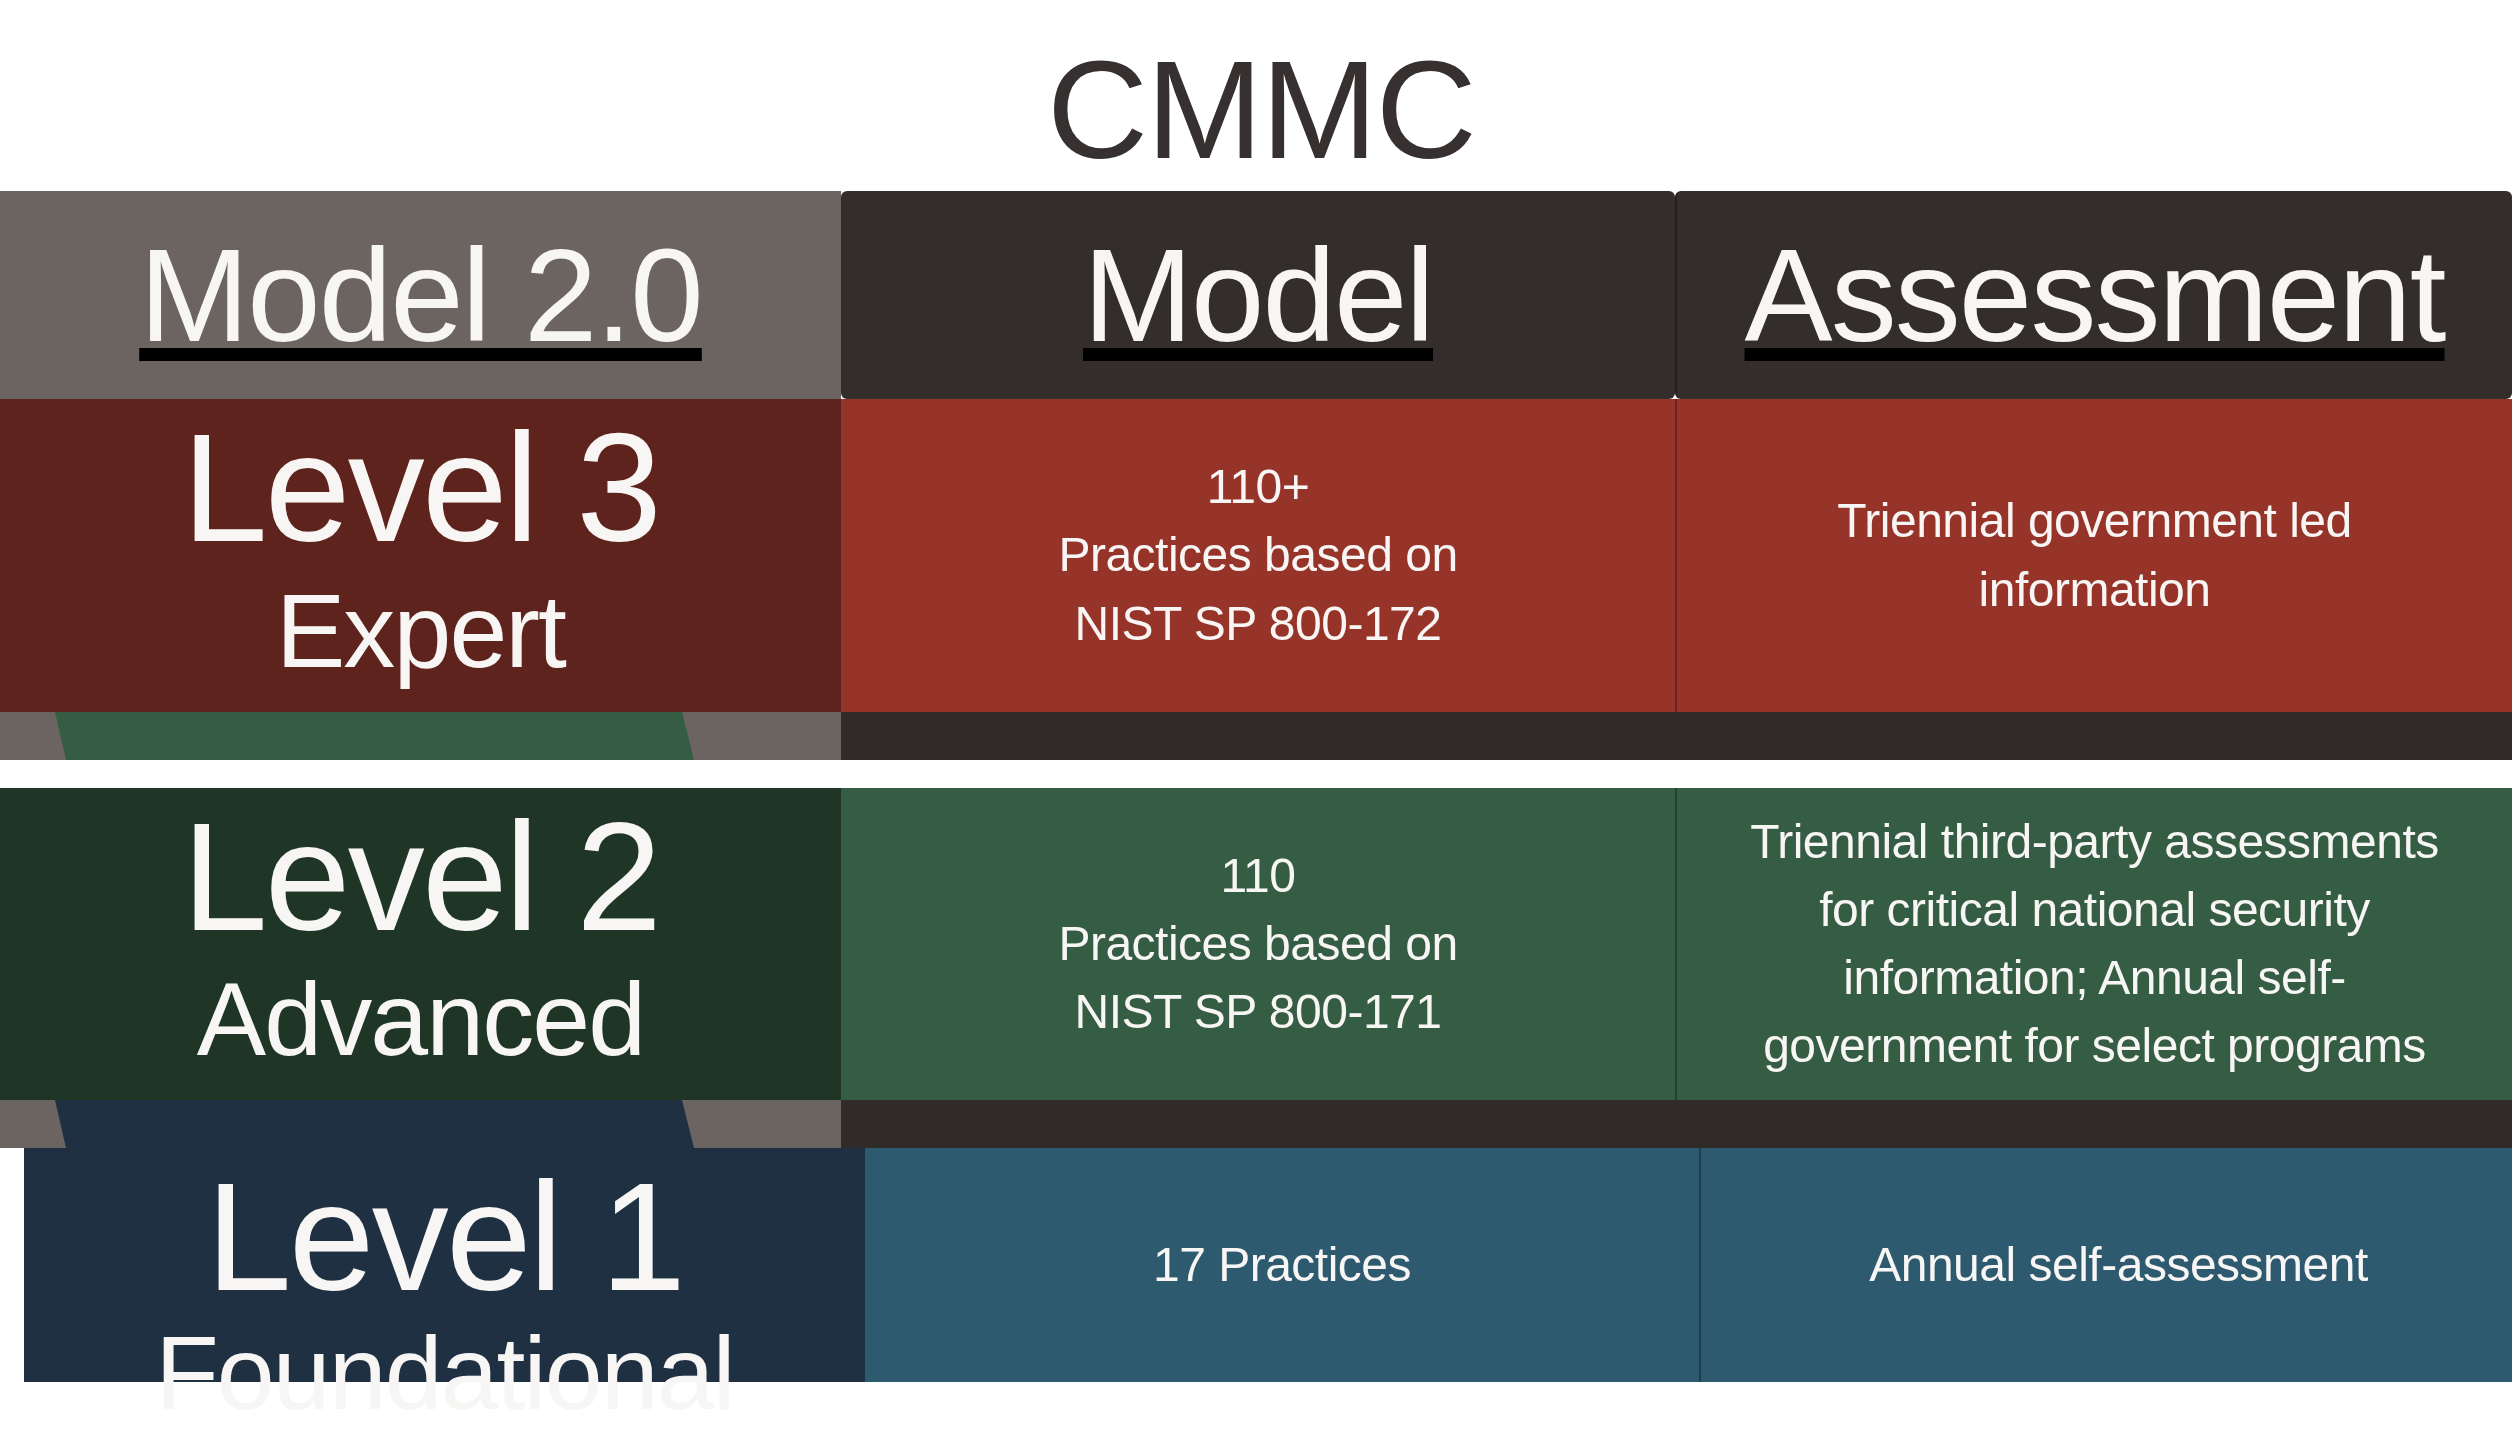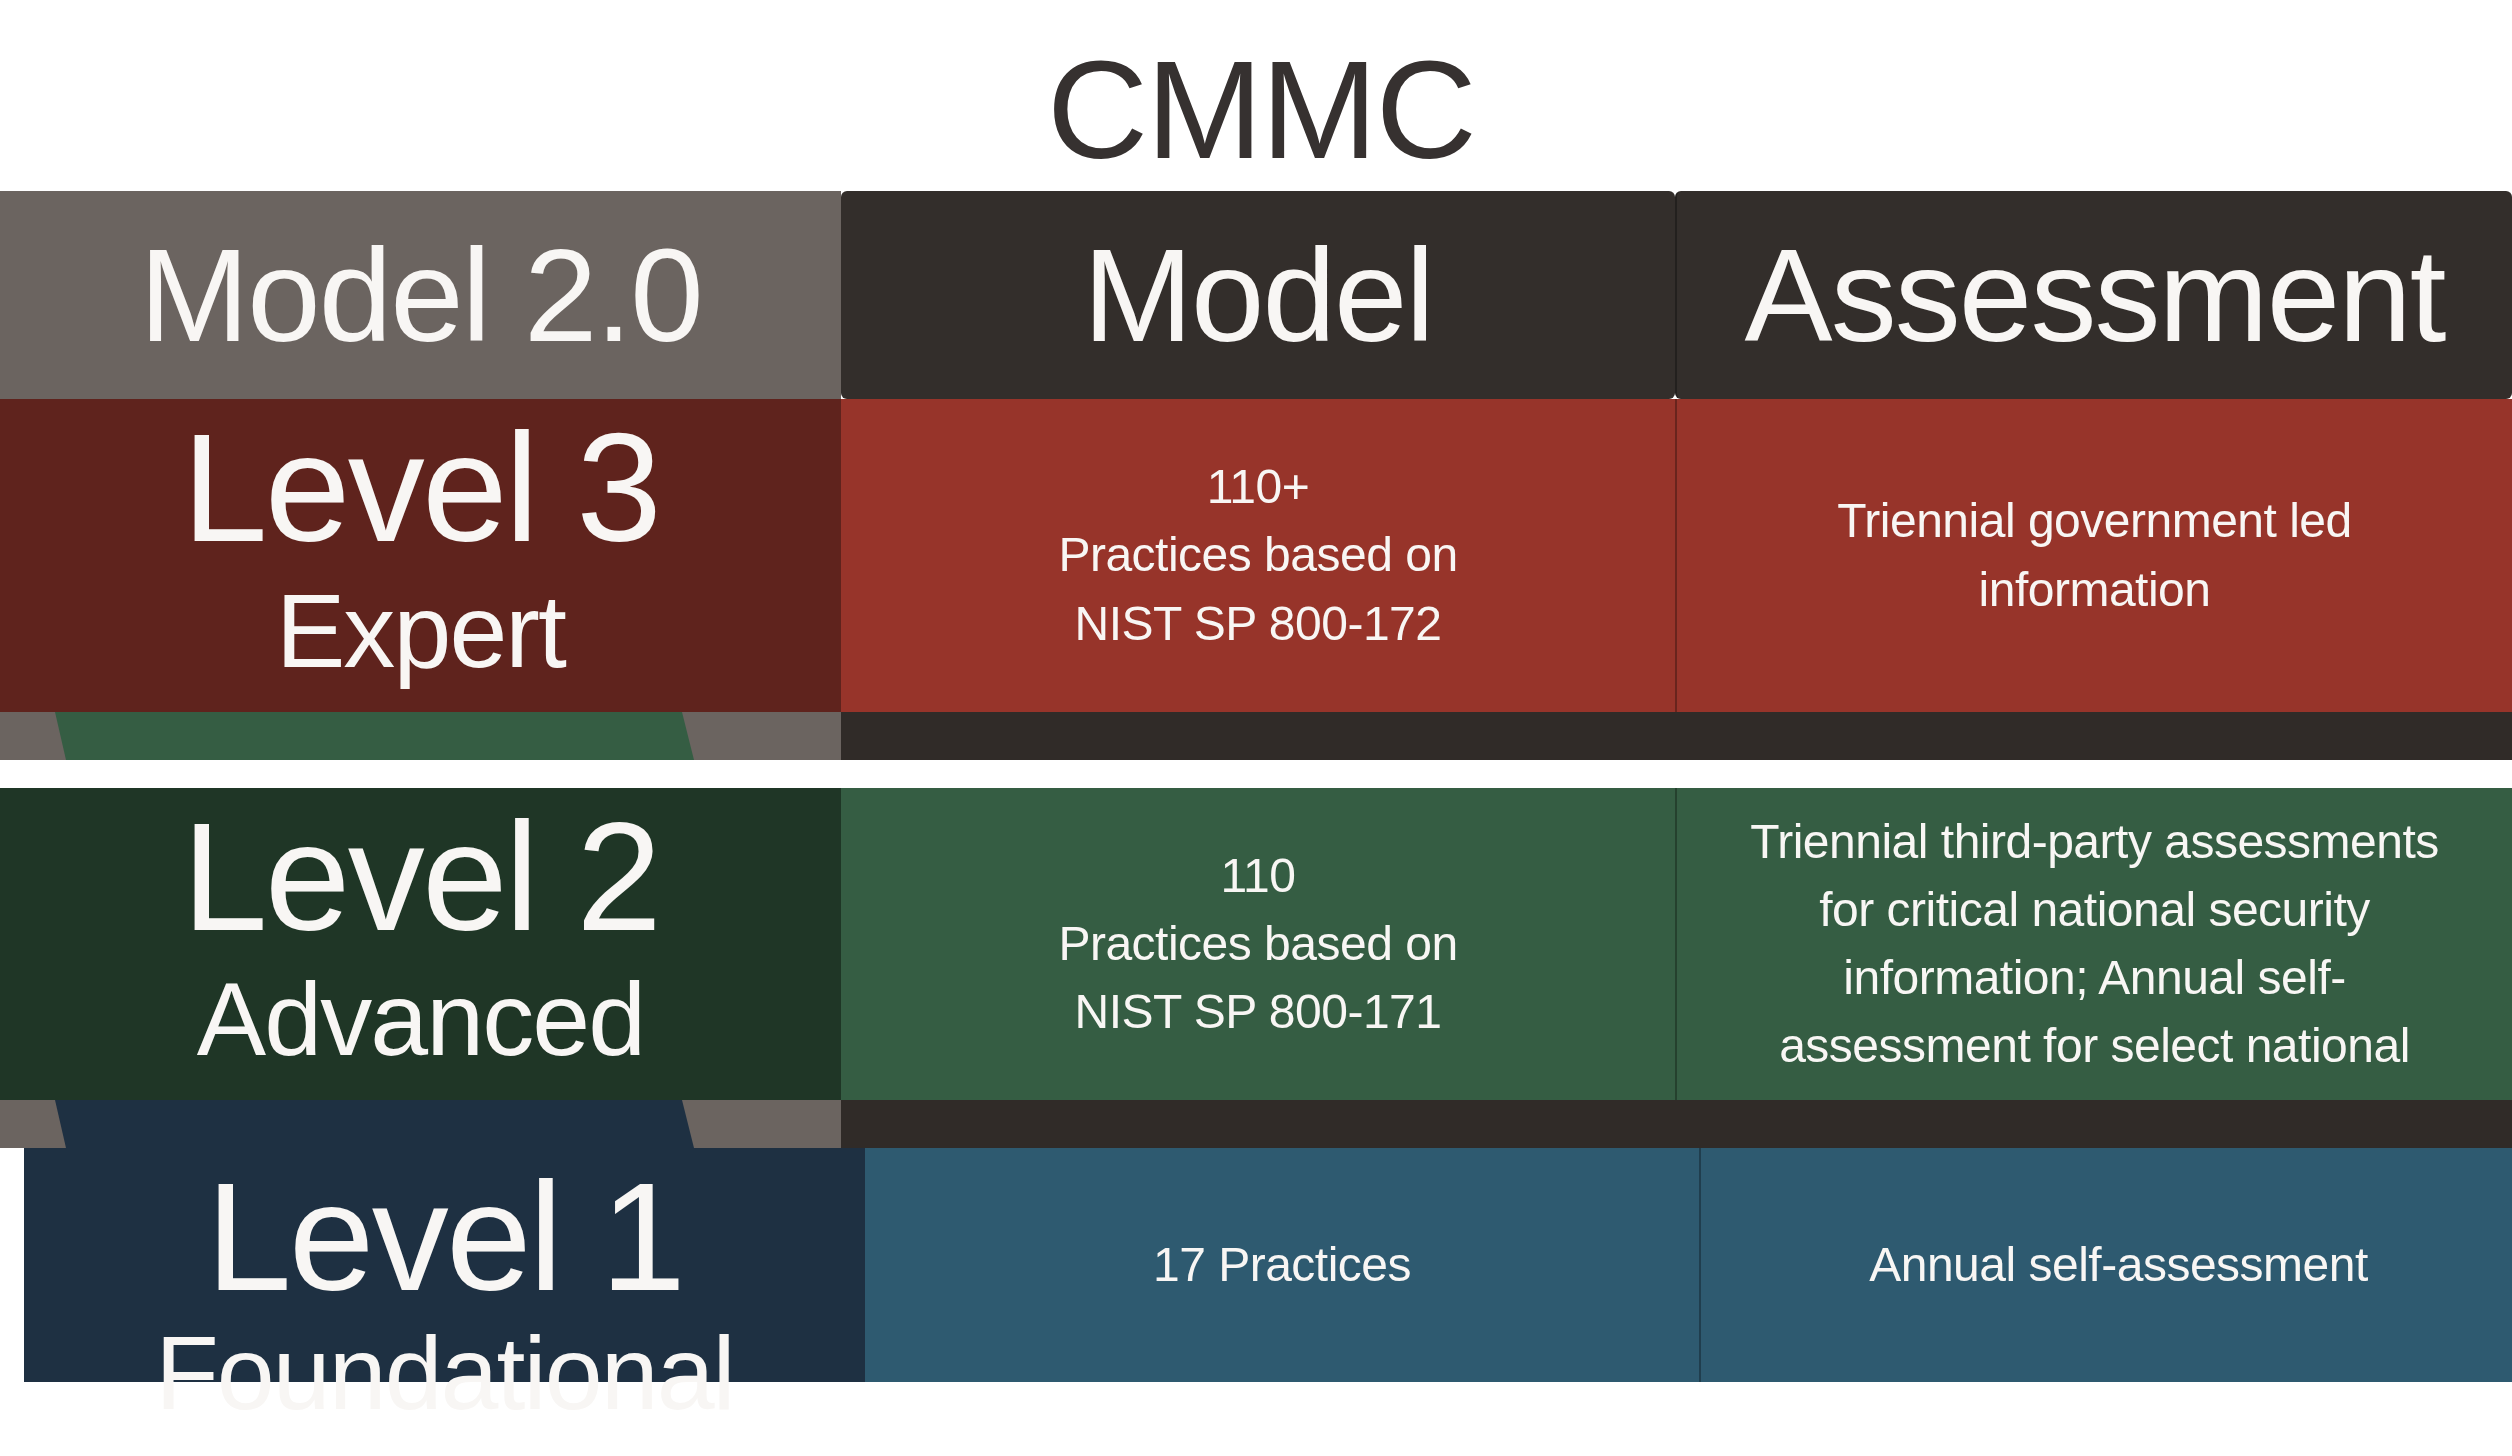--- a/index.html
+++ b/index.html
@@ -14,21 +14,21 @@
     display:flex; align-items:flex-end; justify-content:center;padding-left:10px;
   }
   .title{
     font-size:140px; font-weight:400; letter-spacing:-1.9px;
     color: var(--c-title-text, #363130);
   }
   .row{ display:flex; width:2512px; }
   .c1{ width:841px; }
   .c2{ width:834px; }
   .c3{ width:837px; border-left:2.8px solid rgba(0,0,0,0.30); }
-  .h-hdr{ height:208px; }
+  .h-hdr{ height:208px;text-decoration:underline; }
   .h-l3 { height:313px; }
   .h-b1 { height:48px;  }
   .h-l2 { height:312px;margin-top:28px; }
   .h-b2 { height:48px;  }
   .h-l1 { height:234px;margin-left:24px; }
 
   .header-cell{
     display:flex; align-items:center; justify-content:center;
     font-size:132px; letter-spacing:-1.9px;
     color: var(--c-text-light, #f8f6f4);
@@ -124,21 +124,21 @@
         <span>110</span>
         <span>Practices based on</span>
         <span>NIST SP 800-171</span>
       </div>
     </div>
     <div class="c3 body-cell bg-l2-main">
       <div>
         <span>Triennial third-party assessments</span>
         <span>for critical national security</span>
         <span>information; Annual self-</span>
-        <span>assessment for select national</span>
+        <span>government for select programs</span>
       </div>
     </div>
   </div>
 
   <div class="row h-b2">
     <div class="band-c1">
       <div class="trap trap-navy"></div>
     </div>
     <div class="band-rest"></div>
   </div>

